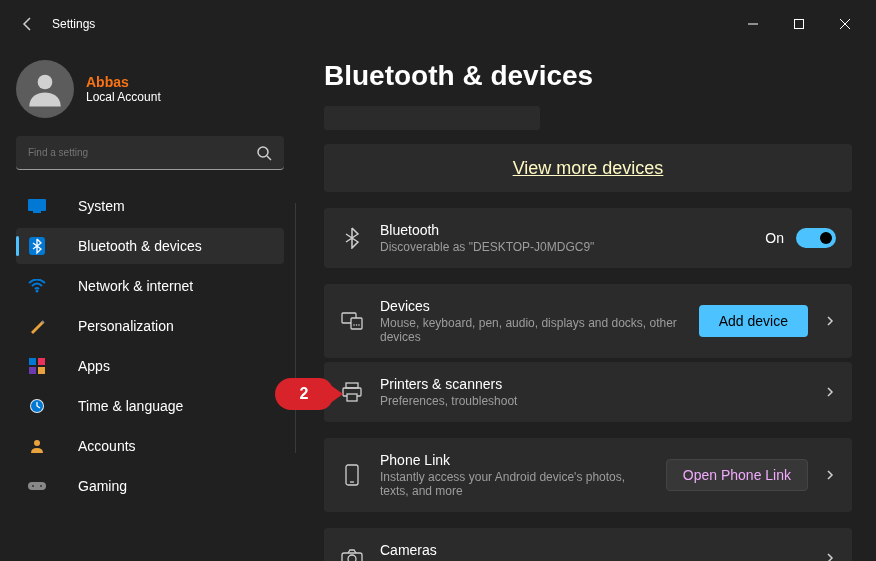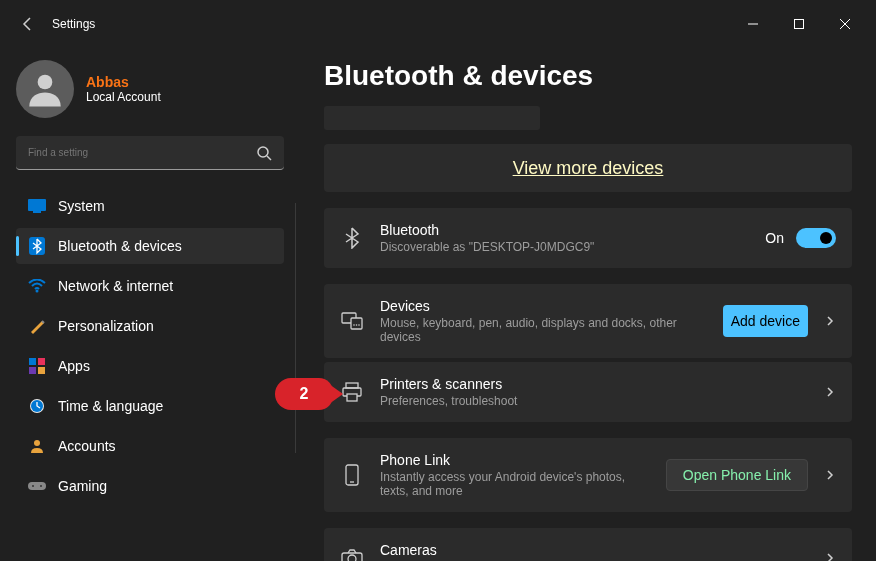--- a/index.html
+++ b/index.html
@@ -20,41 +20,41 @@
 .avatar { width: 58px; height: 58px; border-radius: 50%; background: #5c5c5c; display: flex; align-items: center; justify-content: center; }
 .avatar svg { width: 42px; height: 42px; }
 .account .name { font-size: 14px; font-weight: 600; color: #f97316; }
 .account .type { font-size: 12px; color: #ffffff; }
 
 .search { display: flex; align-items: center; background: #2d2d2d; border-radius: 4px; border-bottom: 1px solid #9a9a9a; height: 34px; padding: 0 12px; margin-bottom: 18px; }
 .search input { flex: 1; background: transparent; border: none; outline: none; color: #cfcfcf; font-size: 10px; }
 .search .sicon { width: 16px; height: 16px; color: #cfcfcf; }
 
 .nav { display: flex; flex-direction: column; gap: 4px; }
-.nav-item { display: flex; align-items: center; gap: 12px; height: 36px; padding: 0 12px; border-radius: 4px; cursor: pointer; font-size: 14px; color: #fff; position: relative; }
+.nav-item { display: flex; align-items: center; gap: 32px; height: 36px; padding: 0 12px; border-radius: 4px; cursor: pointer; font-size: 14px; color: #fff; position: relative; }
 .nav-item.active { background: #2d2d2d; }
 .nav-item.active::before { content: ''; position: absolute; left: 0; top: 8px; bottom: 8px; width: 3px; background: #4cc2ff; border-radius: 2px; }
 .nav-item .icon { width: 18px; height: 18px; display: flex; align-items: center; justify-content: center; }
 
 .main { flex: 1; padding: 12px 24px 0 28px; overflow-y: auto; }
 .main h1 { font-size: 28px; font-weight: 600; margin-bottom: 14px; }
 
 .placeholder-bar { background: #2b2b2b; width: 216px; height: 24px; border-radius: 3px; margin-bottom: 14px; }
 
 .card { background: #2b2b2b; border-radius: 4px; margin-bottom: 4px; display: flex; align-items: center; padding: 14px 16px; gap: 16px; cursor: pointer; }
 .card .cicon { width: 24px; height: 24px; display: flex; align-items: center; justify-content: center; flex-shrink: 0; }
 .card .body { flex: 1; min-width: 0; }
 .card .ctitle { font-size: 14px; color: #fff; }
 .card .csub { font-size: 12px; color: #9d9d9d; margin-top: 2px; }
 .card .chev { width: 12px; height: 12px; color: #cfcfcf; flex-shrink: 0; }
 
 .view-more { background: #2b2b2b; border-radius: 4px; margin-bottom: 16px; height: 48px; display: flex; align-items: center; justify-content: center; font-size: 18px; color: #fef9c3; cursor: pointer; text-decoration: underline; }
 
-.btn-primary { background: #4cc2ff; color: #000; border: none; padding: 8px 8px; border-radius: 4px; font-size: 14px; cursor: pointer; flex-shrink: 0; }
-.btn-secondary { background: #373737; color: #86efac; border: 1px solid #454545; padding: 7px 16px; border-radius: 4px; font-size: 14px; cursor: pointer; flex-shrink: 0; }
+.btn-primary { background: #4cc2ff; color: #000; border: none; padding: 8px 20px; border-radius: 4px; font-size: 14px; cursor: pointer; flex-shrink: 0; }
+.btn-secondary { background: #373737; color: #f0abfc; border: 1px solid #454545; padding: 7px 16px; border-radius: 4px; font-size: 14px; cursor: pointer; flex-shrink: 0; }
 
 .toggle-row { display: flex; align-items: center; gap: 12px; flex-shrink: 0; }
 .toggle-label { font-size: 14px; color: #fff; }
 .toggle { width: 40px; height: 20px; background: #4cc2ff; border-radius: 10px; position: relative; cursor: pointer; }
 .toggle .knob { width: 12px; height: 12px; background: #000; border-radius: 50%; position: absolute; top: 4px; right: 4px; }
 
 .gap { height: 12px; }
 
 .marker { position: absolute; left: 275px; top: 378px; width: 58px; height: 32px; background: #d8232a; border-radius: 16px 14px 14px 16px; display: flex; align-items: center; justify-content: center; color: #fff; font-weight: 600; font-size: 16px; z-index: 10; }
 .marker::after { content: ''; position: absolute; right: -10px; top: 6px; border-left: 14px solid #d8232a; border-top: 10px solid transparent; border-bottom: 10px solid transparent; }

